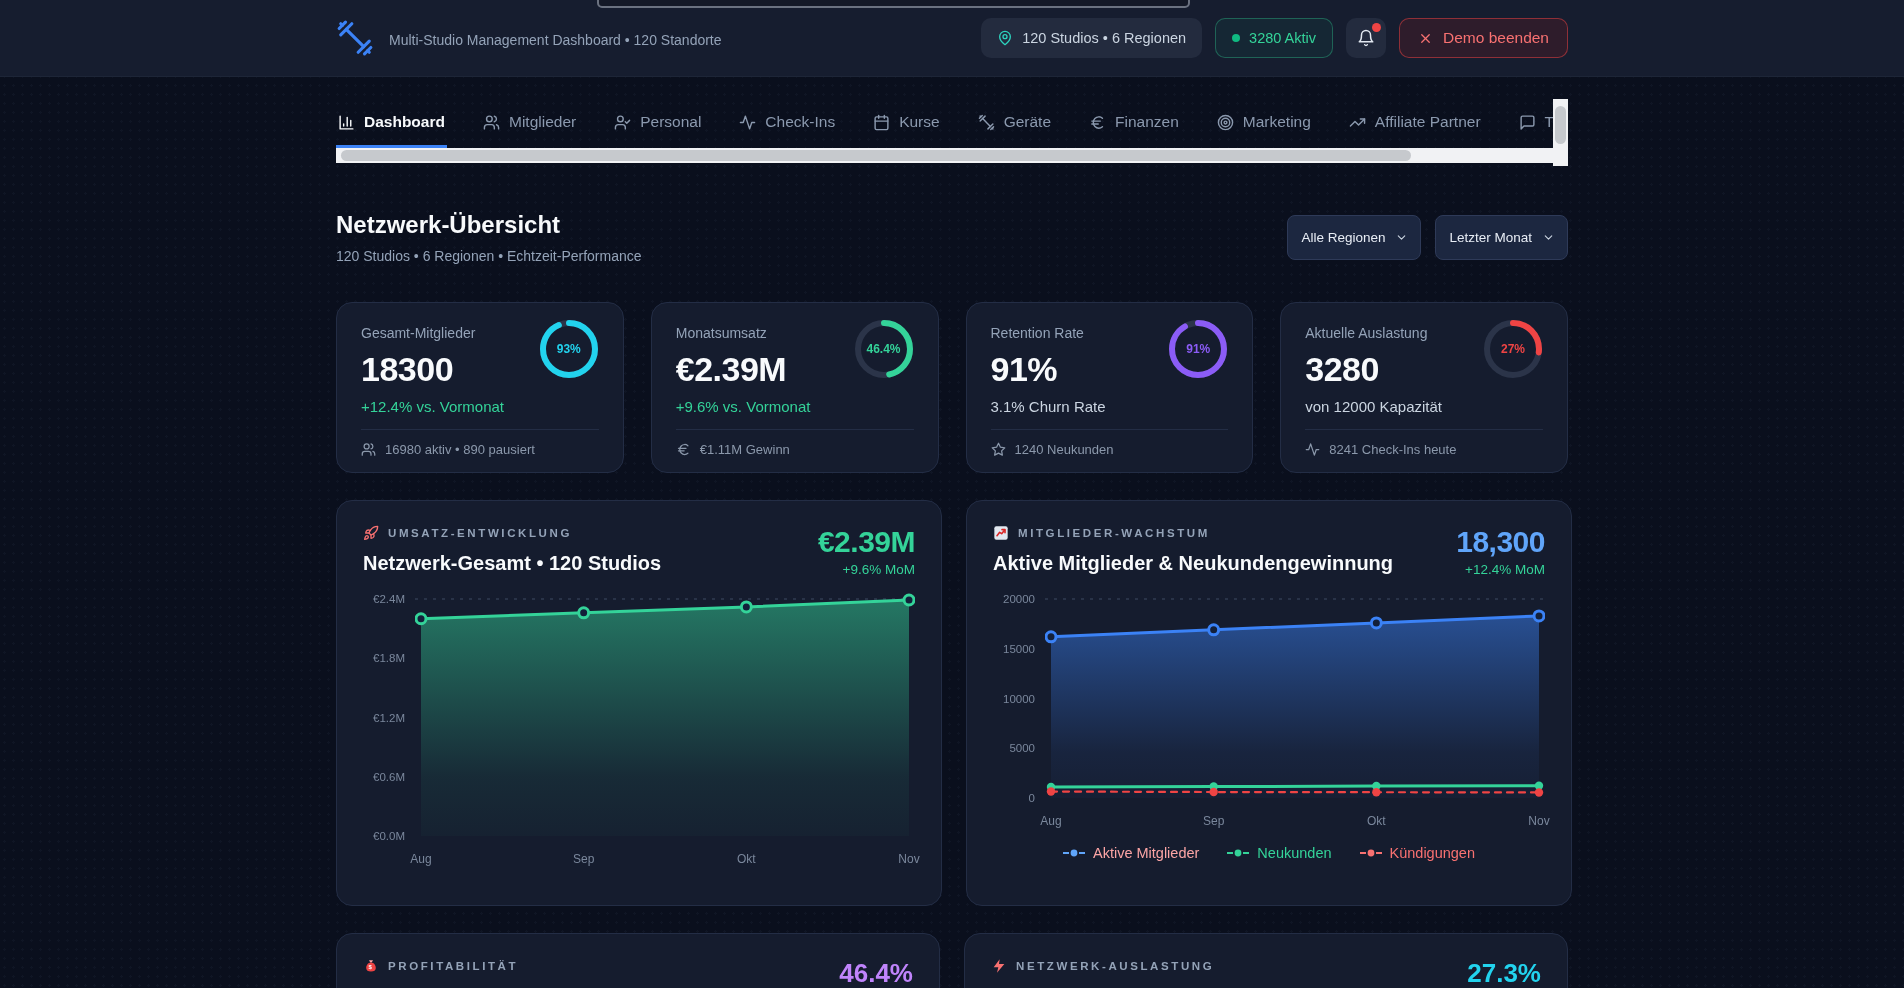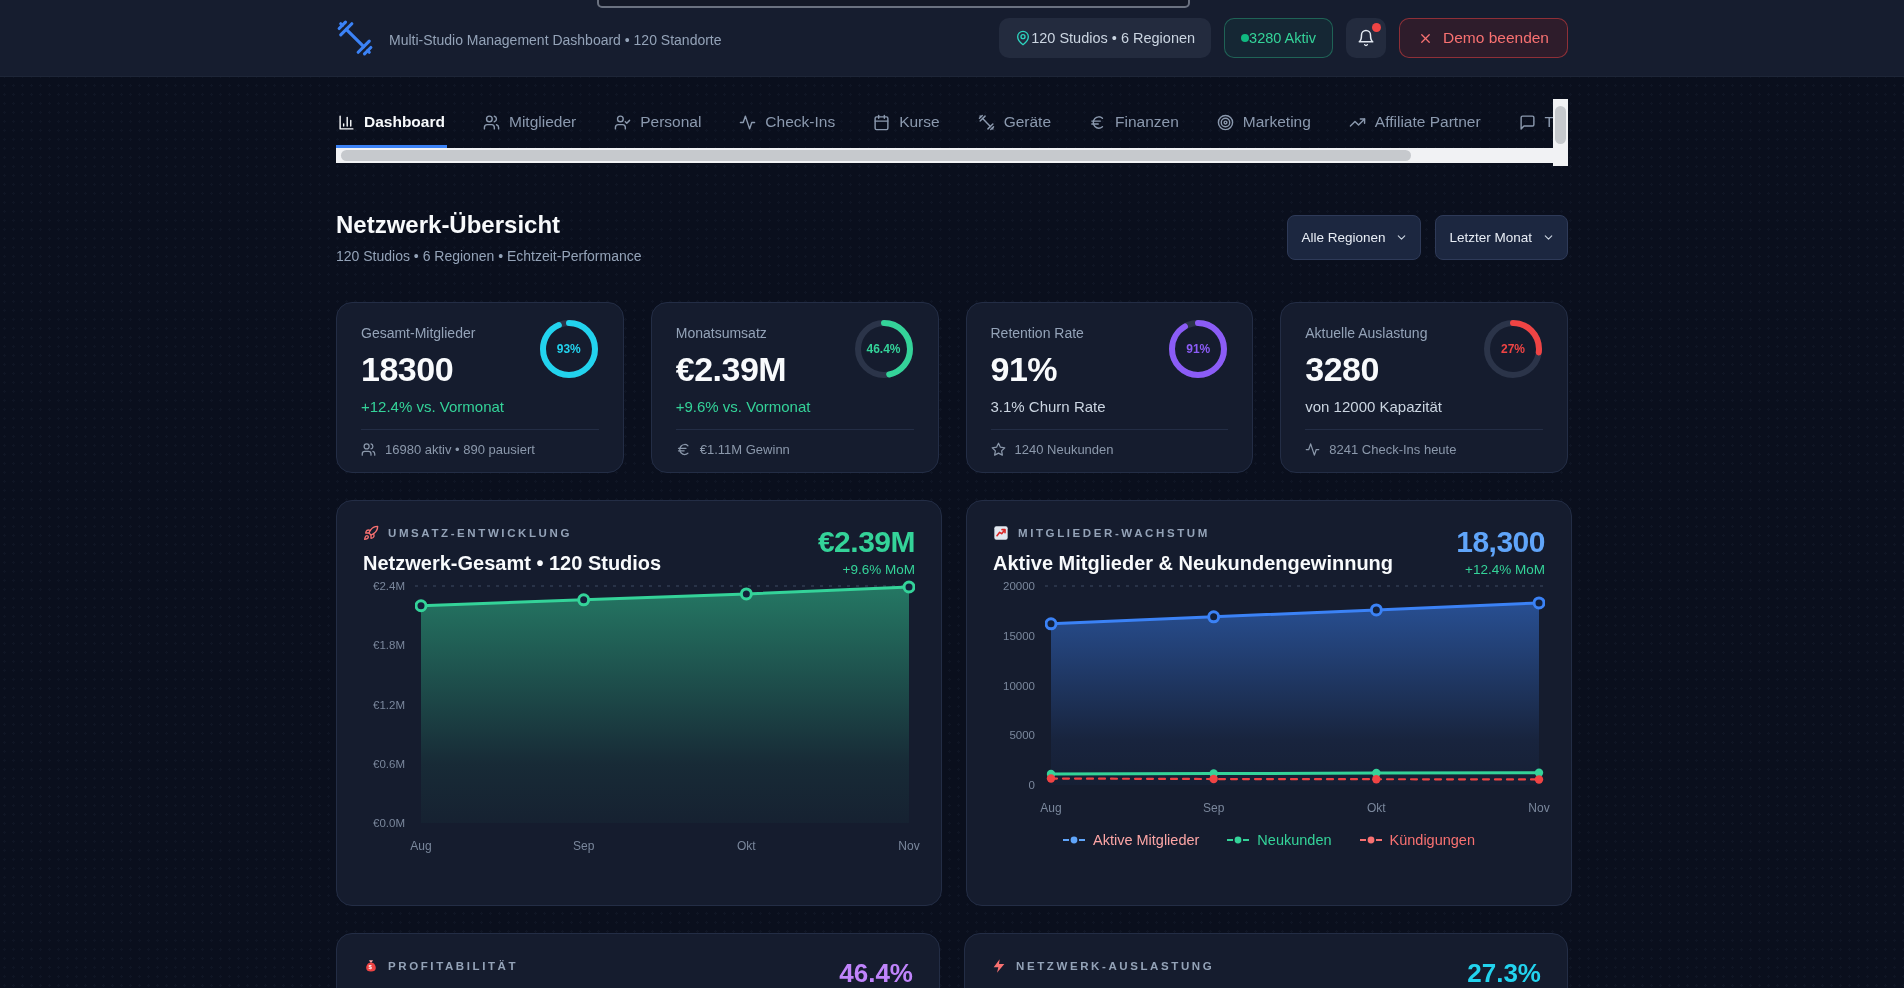--- a/index.html
+++ b/index.html
@@ -14,21 +14,21 @@
   .container { width:1232px; margin:0 auto; }
 
   
   .header { height:77px; background:#161d2f; border-bottom:1px solid #1d2537; display:flex; align-items:center; }
   .header-inner { display:flex; justify-content:space-between; align-items:center; }
   .header-left { display:flex; align-items:center; gap:15px; }
   .logo { width:38px; height:38px; color:#3b82f6; display:flex; align-items:center; }
   .app-name { font-size:20px; font-weight:700; color:#f8fafc; letter-spacing:0.2px; }
   .app-sub { font-size:14px; color:#94a3b8; margin-top:4px; }
   .header-right { display:flex; align-items:center; gap:13px; }
-  .pill { height:40px; display:flex; align-items:center; padding:0 16px; border-radius:10px; font-size:14.5px; }
+  .pill { height:40px; display:flex; align-items:center; gap:9px; padding:0 16px; border-radius:10px; font-size:14.5px; }
   .pill-loc { background:#232b3e; color:#cbd5e1; }
   .pill-loc .icon { color:#2dd4bf; }
   .pill-active { background:rgba(16,185,129,0.07); border:1px solid rgba(52,211,153,0.35); color:#34d399;text-align:center; }
   .dot-green { width:8px; height:8px; border-radius:50%; background:#10b981; }
   .bell-btn { width:40px; height:40px; border-radius:10px; background:#232b3e; position:relative; display:flex; align-items:center; justify-content:center; color:#e2e8f0; cursor:pointer; border:none; }
   .bell-dot { position:absolute; top:5px; right:5px; width:9px; height:9px; border-radius:50%; background:#ef4444; }
   .demo-btn { height:40px; display:flex; align-items:center; gap:10px; padding:0 18px; border-radius:10px; background:rgba(153,27,27,0.18); border:1px solid rgba(239,68,68,0.5); color:#f87171; font-size:15.5px; cursor:pointer; font-family:inherit; }
   .artifact { position:absolute; left:597px; top:-5px; width:593px; height:13px; background:#141927; border:2px solid #6b7280; border-radius:5px; z-index:5; }
 
   
@@ -68,21 +68,21 @@
   
   .charts-row { display:grid; grid-template-columns:1fr 1fr; gap:24px; margin-top:27px; }
   .chart-card { height:406px; padding:24px 26px; }
   .chart-head { display:flex; justify-content:space-between; align-items:flex-start; }
   .eyebrow { display:flex; align-items:center; gap:9px; font-size:11.5px; font-weight:700; letter-spacing:2.6px; color:#94a3b8; }
   .eyebrow .icon { width:16px; height:16px; }
   .chart-title { font-size:20px; font-weight:700; color:#f8fafc; margin-top:11px; }
   .chart-stat { text-align:right; }
   .stat-value { font-size:30px; font-weight:800; letter-spacing:-0.5px; }
   .stat-sub { font-size:13.5px; color:#34d399; margin-top:3px; }
-  .chart-body { display:flex; margin-top:3px; }
+  .chart-body { display:flex; margin-top:16px; }
   .y-axis { width:52px; position:relative; flex:none; }
   .y-axis span { position:absolute; right:10px; transform:translateY(-50%); font-size:11.5px; color:#7a879c; }
   .plot { width:500px; }
   .x-axis { position:relative; height:18px; margin-left:52px; width:500px; margin-top:3px; }
   .x-axis span { position:absolute; transform:translateX(-50%); font-size:12px; color:#7a879c; }
   .legend { display:flex; justify-content:center; gap:28px; margin-top:13px; }
   .legend-item { display:flex; align-items:center; gap:8px; font-size:14.5px; }
 
   
   .bottom-row { display:grid; grid-template-columns:1fr 1fr; gap:24px; margin-top:27px; }

